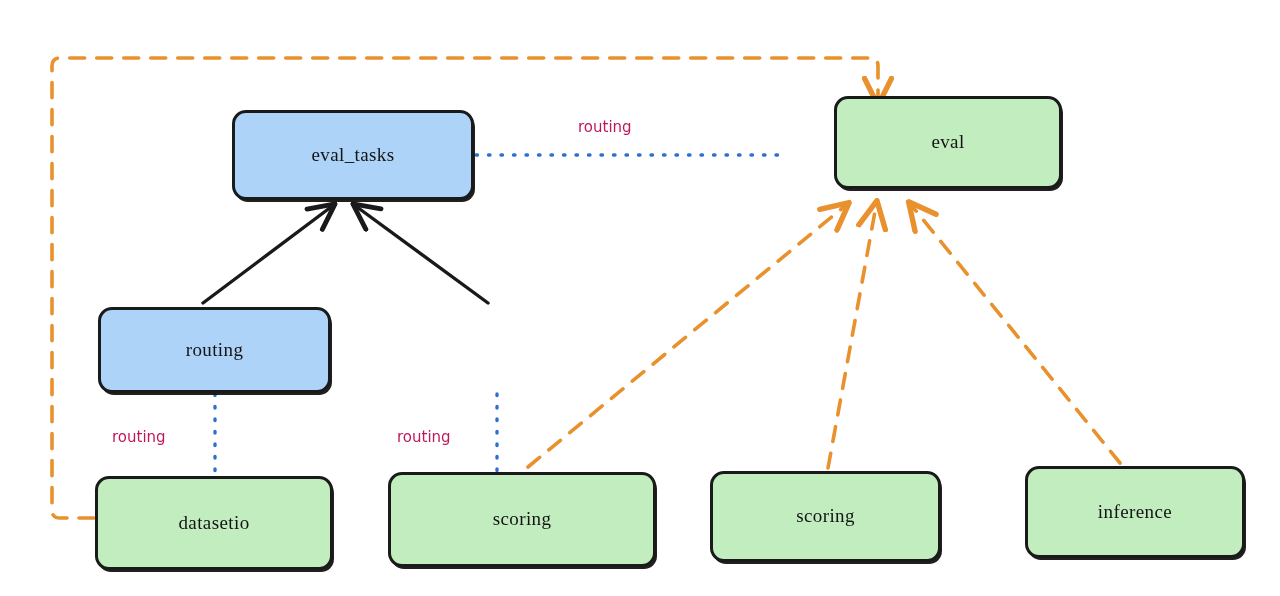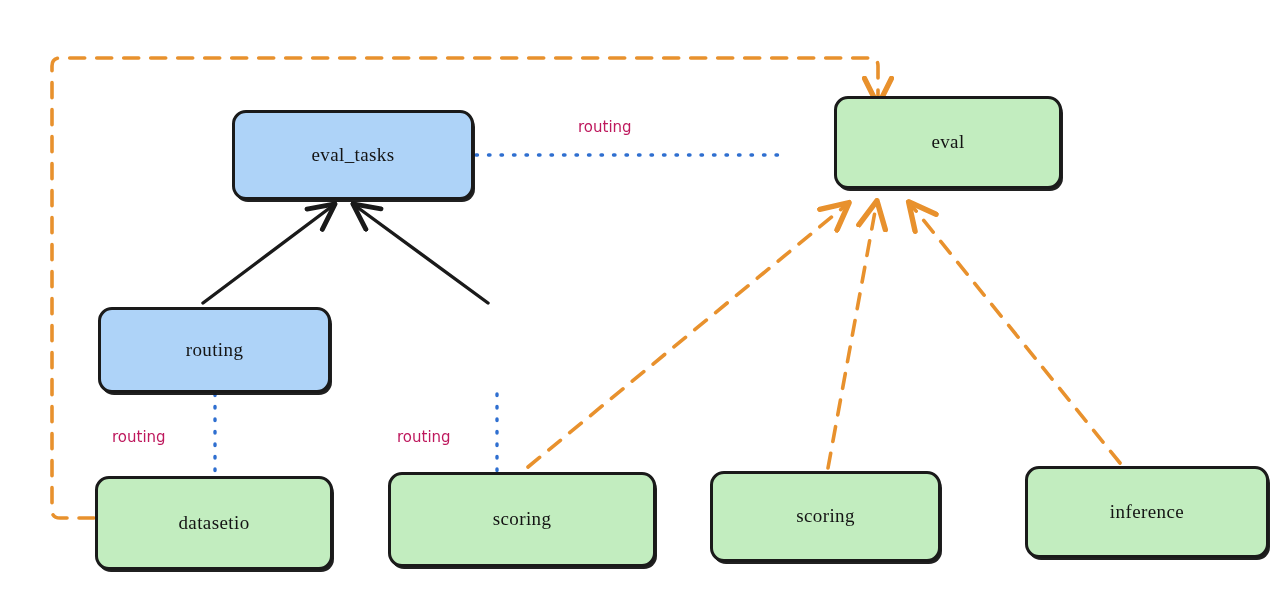--- a/index.html
+++ b/index.html
@@ -110,21 +110,21 @@
   </div>
 
   <div class="node green" style="left:388px; top:472px; width:268px; height:95px;">
     <span class="label">scoring</span>
   </div>
 
   <div class="node green" style="left:710px; top:471px; width:231px; height:91px;">
     <span class="label">scoring</span>
   </div>
 
-  <div class="node green" style="left:1025px; top:466px; width:244px; height:92px;">
+  <div class="node green" style="left:1025px; top:466px; width:220px; height:92px;">
     <span class="label">inference</span>
   </div>
 
   <div class="edge-label" style="left:578px; top:118px;">routing</div>
 
   <div class="edge-label" style="left:112px; top:428px;">routing</div>
 
   <div class="edge-label" style="left:397px; top:428px;">routing</div>
 
 </div>

